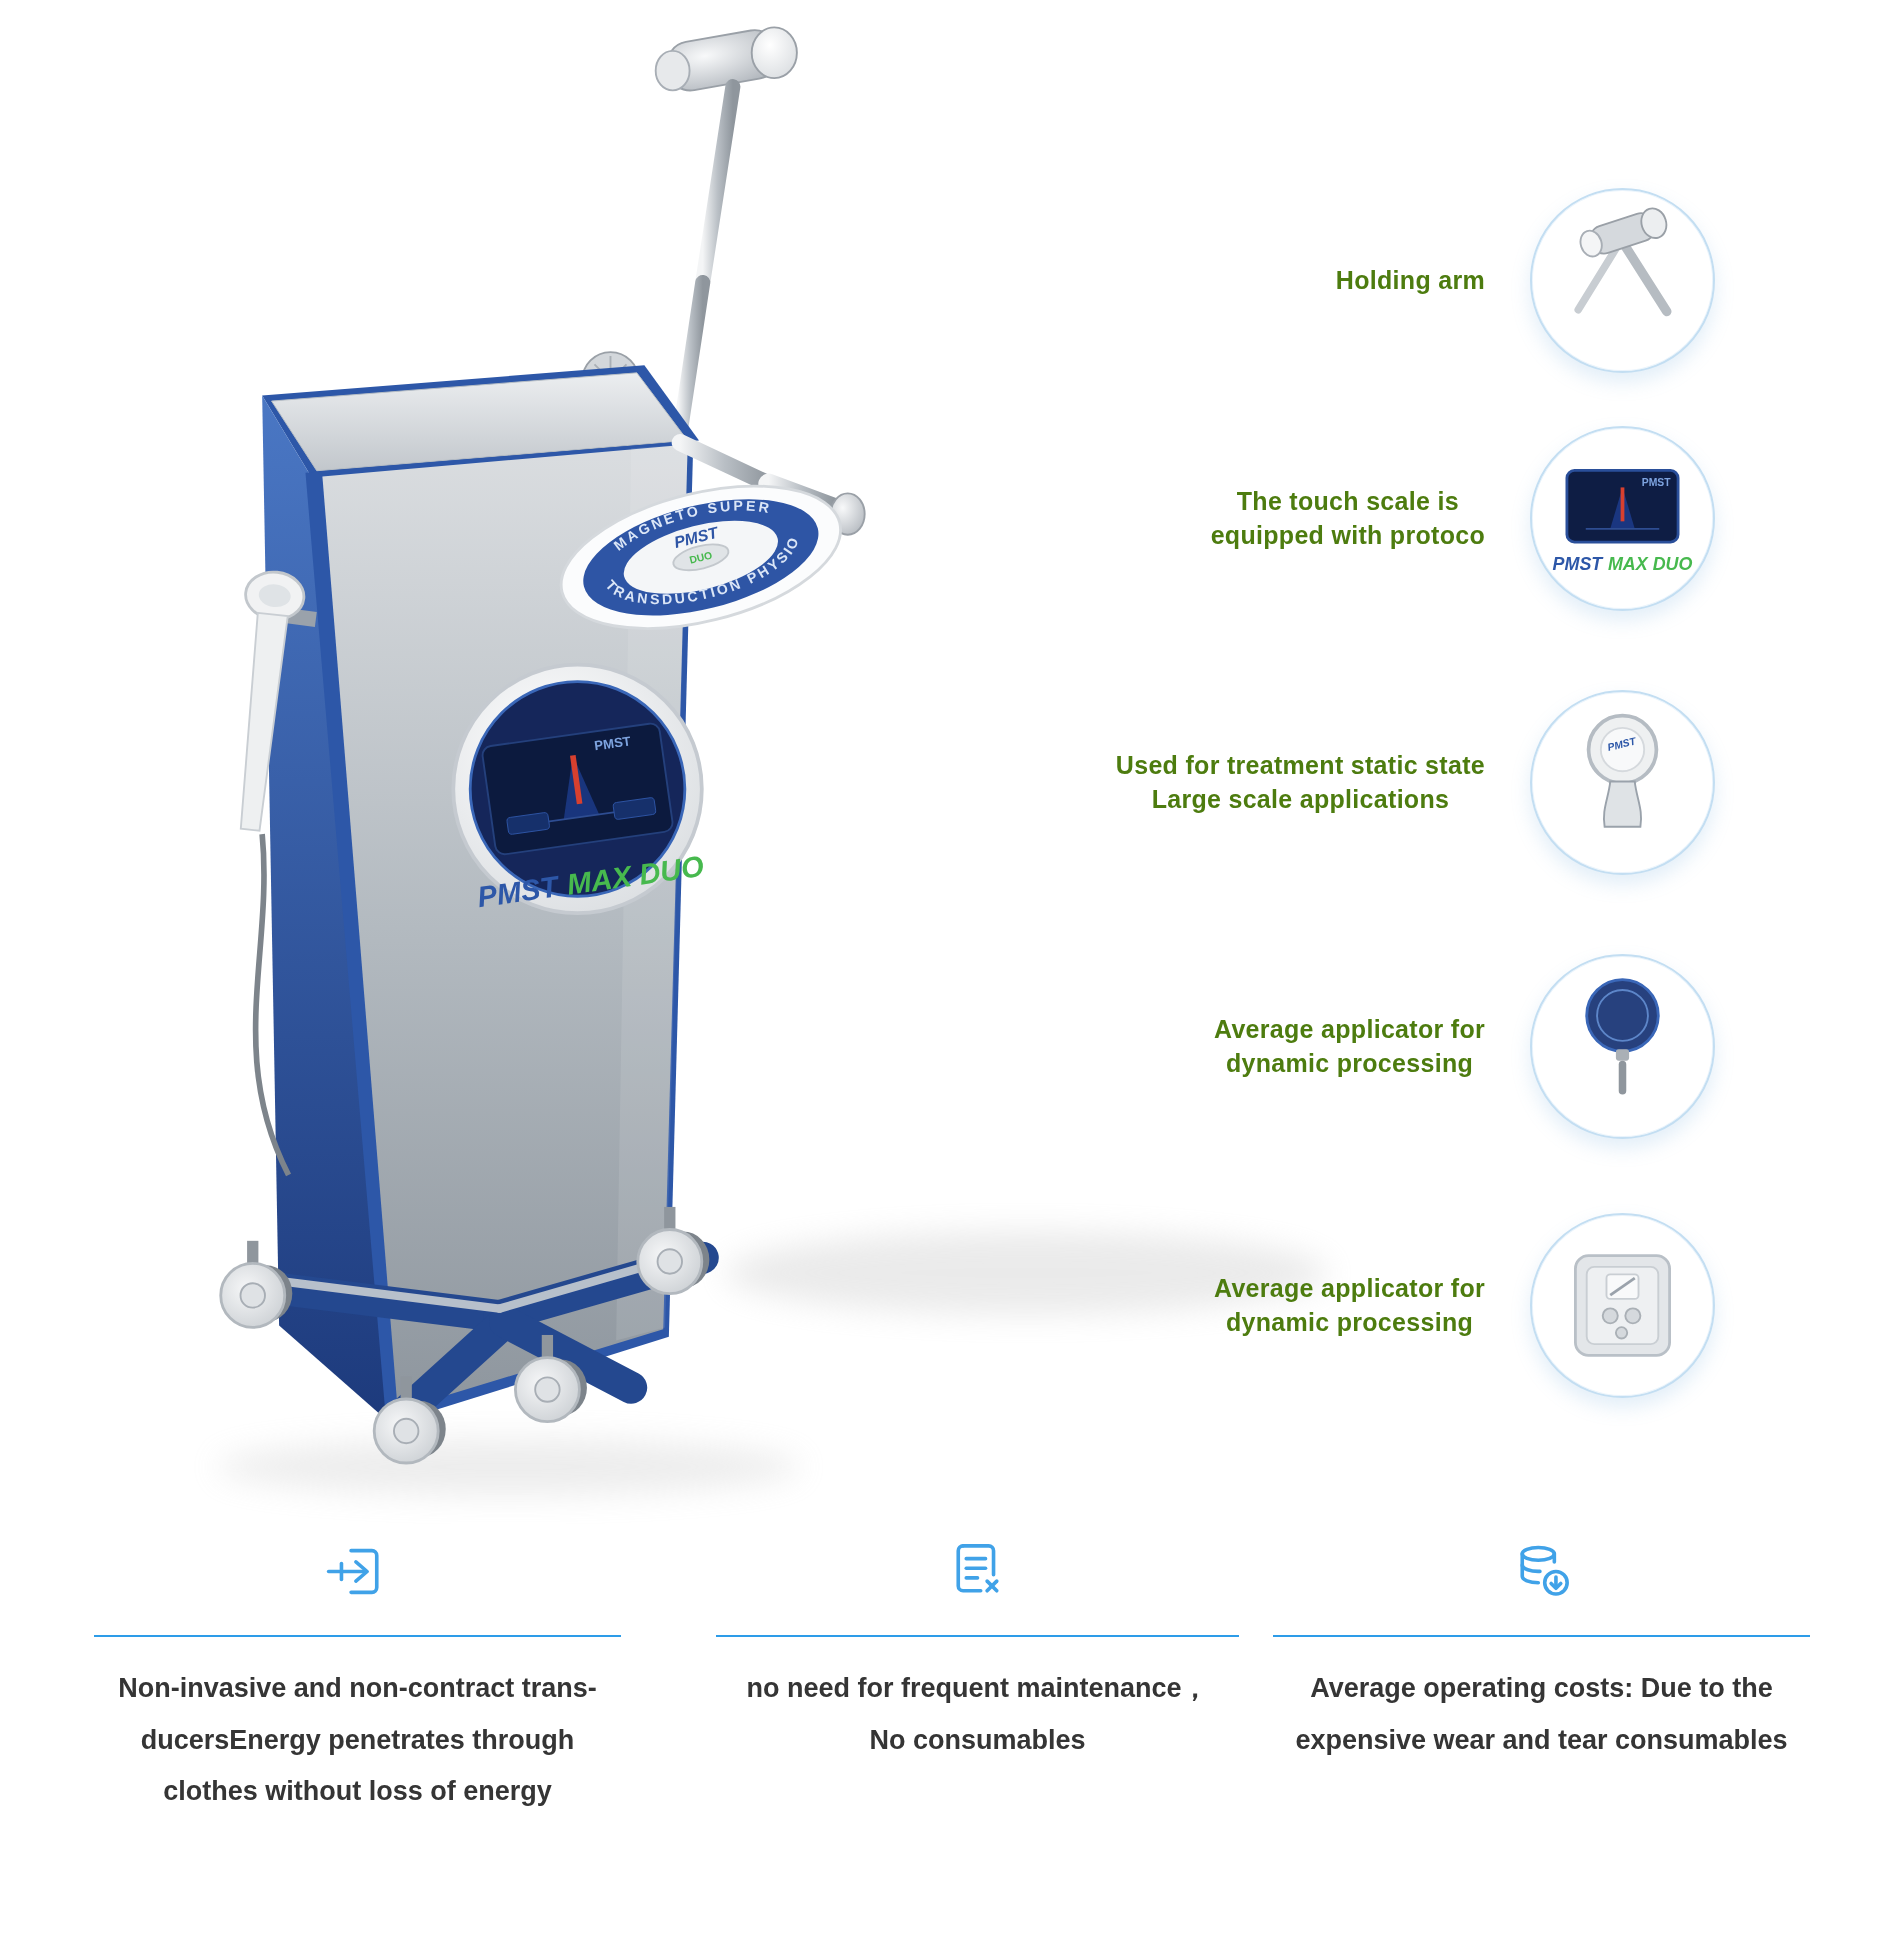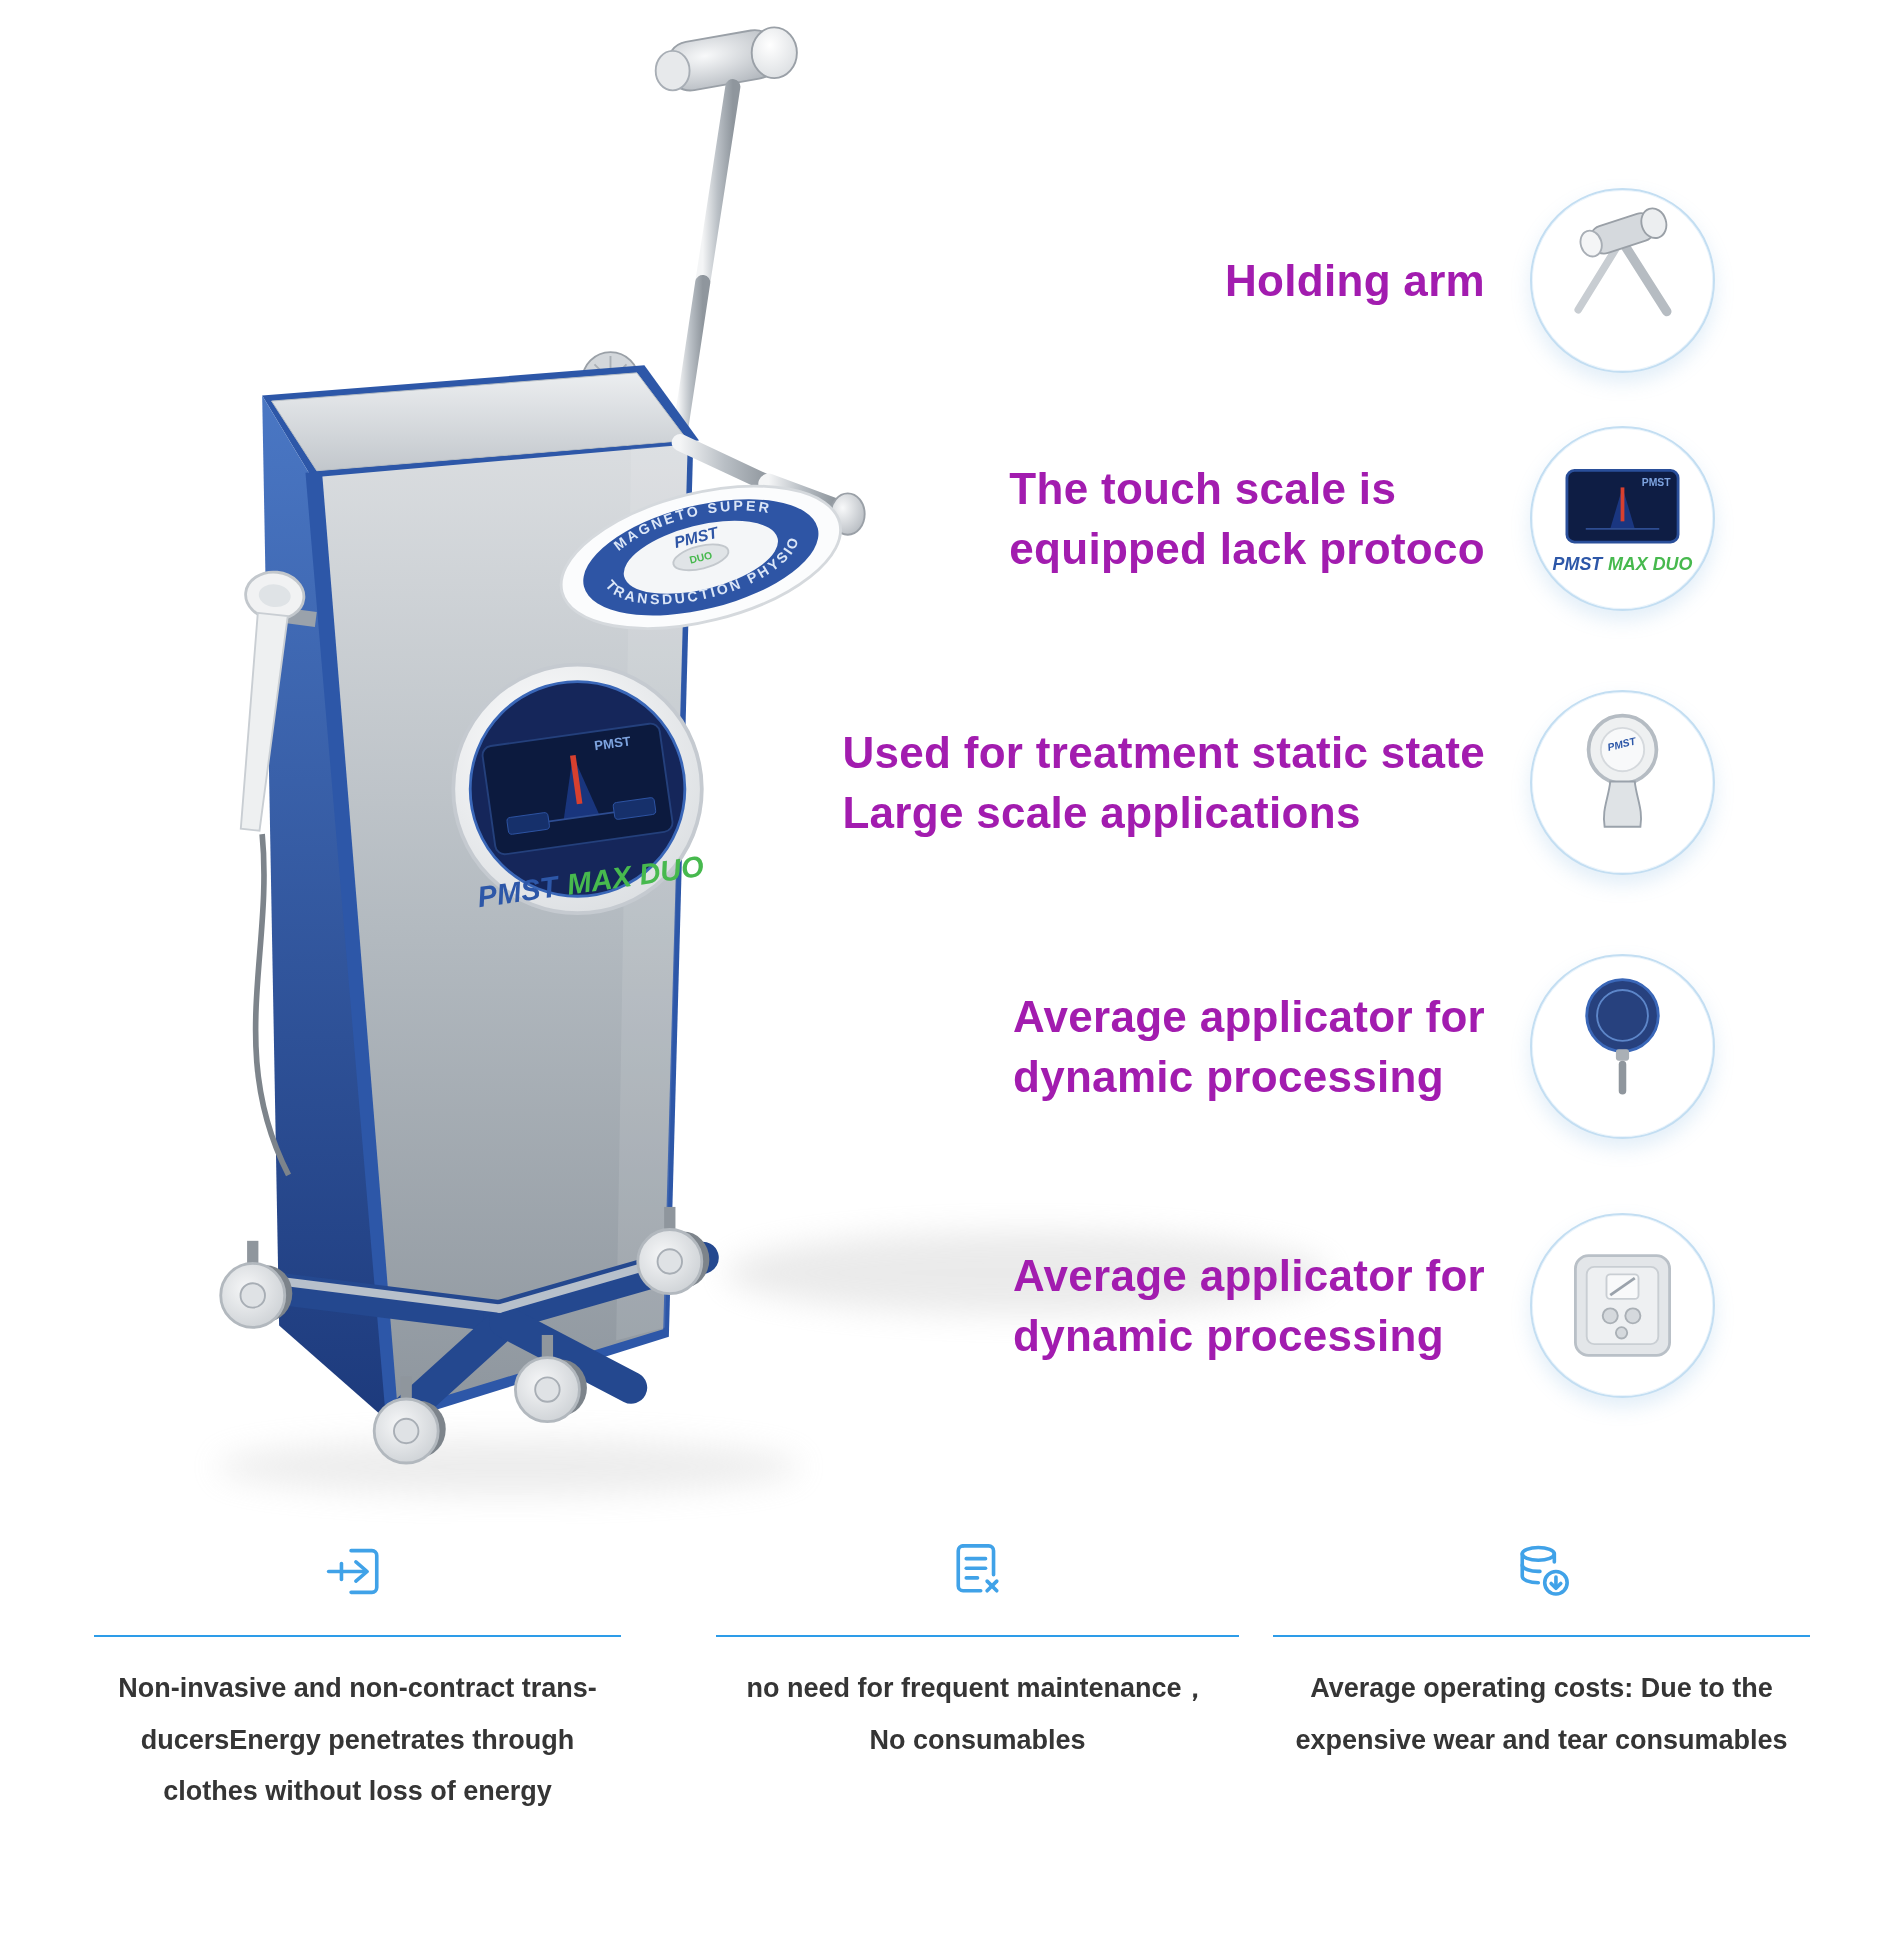--- a/index.html
+++ b/index.html
@@ -5,21 +5,21 @@
   html,body{margin:0;padding:0;background:#fff;}
   .page{
     position:relative;width:1883px;height:1951px;background:#ffffff;overflow:hidden;
     font-family:"Liberation Sans", sans-serif;
   }
   svg{display:block;}
   .device-svg{position:absolute;left:104px;top:0;pointer-events:none;}
   
   .callout{position:absolute;right:168px;display:flex;align-items:center;gap:45px;}
   .callout-text{
-    text-align:left;font-weight:700;color:#a21caf;font-size:44px;line-height:1.35;
+    text-align:center;font-weight:700;color:#4d7c0f;font-size:25px;line-height:1.35;
     letter-spacing:0.3px;white-space:nowrap;
   }
   .callout-circle{
     flex:none;width:181px;height:181px;border-radius:50%;background:#ffffff;
     border:2.8px solid #c3def2;
     box-shadow:0 9.4px 19px rgba(125,178,224,.22), inset 0 0 0 0.9px #eaf4fc;
     display:flex;align-items:center;justify-content:center;overflow:hidden;
   }
   .c1{top:188px}.c2{top:426px}.c3{top:690px}.c4{top:954px}.c5{top:1213px}
   
@@ -200,21 +200,21 @@
           <ellipse cx="130" cy="45" rx="13" ry="16" fill="#eceef0" stroke="#9aa0a7" stroke-width="2"></ellipse>
           <ellipse cx="60" cy="45" rx="11" ry="14" fill="#f4f5f6" stroke="#a8aeb5" stroke-width="2"></ellipse>
         </g>
       </svg>
     </div>
   </div>
 
   <div class="callout c2">
     <div class="callout-text">
       <div>The touch scale is</div>
-      <div>equipped lack protoco</div>
+      <div>equipped with protoco</div>
     </div>
     <div class="callout-circle">
       <svg width="179" height="179" viewBox="0 0 190 190">
         <rect x="36" y="44" width="118" height="76" rx="8" fill="#0e1d44" stroke="#2a4f9a" stroke-width="3"></rect>
         <text x="146" y="60" font-size="11" font-weight="bold" fill="#7ea4e0" text-anchor="end" font-family="Liberation Sans, sans-serif">PMST</text>
         <polygon points="95,62 82,106 108,106" fill="#2a56c9" opacity=".45"></polygon>
         <rect x="93" y="62" width="4" height="36" fill="#d8402f"></rect>
         <line x1="56" y1="106" x2="134" y2="106" stroke="#2e4d92" stroke-width="2"></line>
         <text x="95" y="150" text-anchor="middle" font-size="19" font-weight="bold" font-style="italic" font-family="Liberation Sans, sans-serif">
           <tspan fill="#2d57a8">PMST</tspan><tspan fill="#47b94e" dx="6">MAX DUO</tspan>

